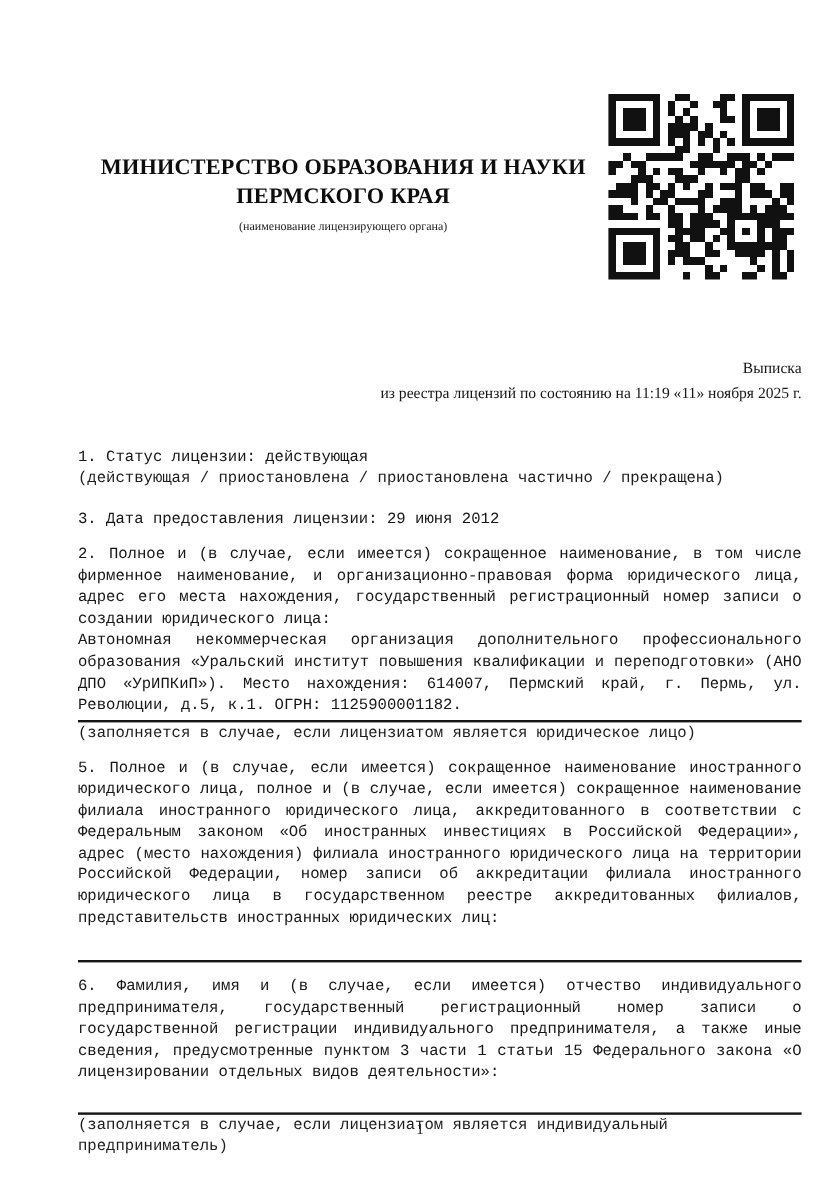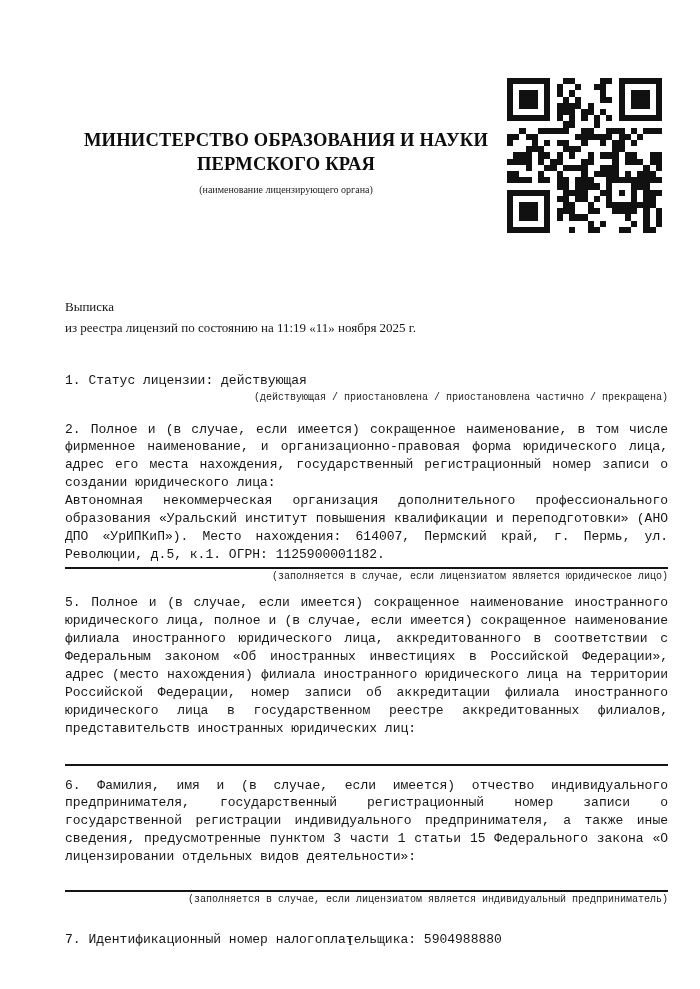--- a/index.html
+++ b/index.html
@@ -12,26 +12,26 @@
     color: #161616;
     font-family: "Liberation Serif", "DejaVu Serif", serif;
     overflow: hidden;
   }
   .header { display: flex; justify-content: space-between; align-items: flex-start; }
   .ministry { width: 442px; text-align: center; padding-top: 50px; }
   .ministry-line { font-size: 18.5px; font-weight: bold; line-height: 1.32; letter-spacing: .2px; color:#0d0d0d; }
   .ministry-caption { font-size: 10px; margin-top: 7px; color:#1c1c1c; }
   .qr { width: 155px; height: 155px; margin-right: 6px; display:block; }
 
-  .doc-title { margin-top: 64px; text-align: left; font-size: 13px; line-height: 1.6; }
+  .doc-title { margin-top: 64px; text-align: right; font-size: 13px; line-height: 1.6; }
 
   .sections { margin-top: 33px; font-family: Liberation Mono, monospace; }
   .sec { font-size: 13px; line-height: 1.38; }
   .para { text-align: justify; }
-  .caption { font-size: 10px; text-align: right; line-height: 1.3; margin-top: 1px; color:#1c1c1c; }
+  .caption { font-size: 13px; text-align: left; line-height: 1.3; margin-top: 1px; color:#1c1c1c; }
   .rule { border-top: 2px solid #151515; height: 0; }
 
   .sec-1 { margin-bottom: 17px; }
   .sec-2 { margin-bottom: 15px; }
   .sec-3 { margin-bottom: 11px; }
   .sec-4 .rule { margin-top: 3px; }
   .sec-4 { margin-bottom: 11px; }
   .sec-5 .rule { margin-top: 26px; }
   .sec-5 { margin-bottom: 11px; }
   .sec-6 .rule { margin-top: 24px; }
@@ -390,20 +390,23 @@
   </div>
 
   <div class="sections">
 
     <div class="sec sec-1">
       <div>1. Статус лицензии: действующая</div>
       <div class="caption">(действующая / приостановлена / приостановлена частично / прекращена)</div>
     </div>
 
 
+    <div class="sec sec-3">
+      <div>3. Дата предоставления лицензии: 29 июня 2012</div>
+    </div>
 
     <div class="sec sec-4">
       <div class="para">2. Полное и (в случае, если имеется) сокращенное наименование, в том числе фирменное наименование, и организационно-правовая форма юридического лица, адрес его места нахождения, государственный регистрационный номер записи о создании юридического лица:</div>
       <div class="para">Автономная некоммерческая организация дополнительного профессионального образования «Уральский институт повышения квалификации и переподготовки» (АНО ДПО «УрИПКиП»). Место нахождения: 614007, Пермский край, г. Пермь, ул. Революции, д.5, к.1. ОГРН: 1125900001182.</div>
       <div class="rule"></div>
       <div class="caption">(заполняется в случае, если лицензиатом является юридическое лицо)</div>
     </div>
 
     <div class="sec sec-5">
       <div class="para">5. Полное и (в случае, если имеется) сокращенное наименование иностранного юридического лица, полное и (в случае, если имеется) сокращенное наименование филиала иностранного юридического лица, аккредитованного в соответствии с Федеральным законом «Об иностранных инвестициях в Российской Федерации», адрес (место нахождения) филиала иностранного юридического лица на территории Российской Федерации, номер записи об аккредитации филиала иностранного юридического лица в государственном реестре аккредитованных филиалов, представительств иностранных юридических лиц:</div>

